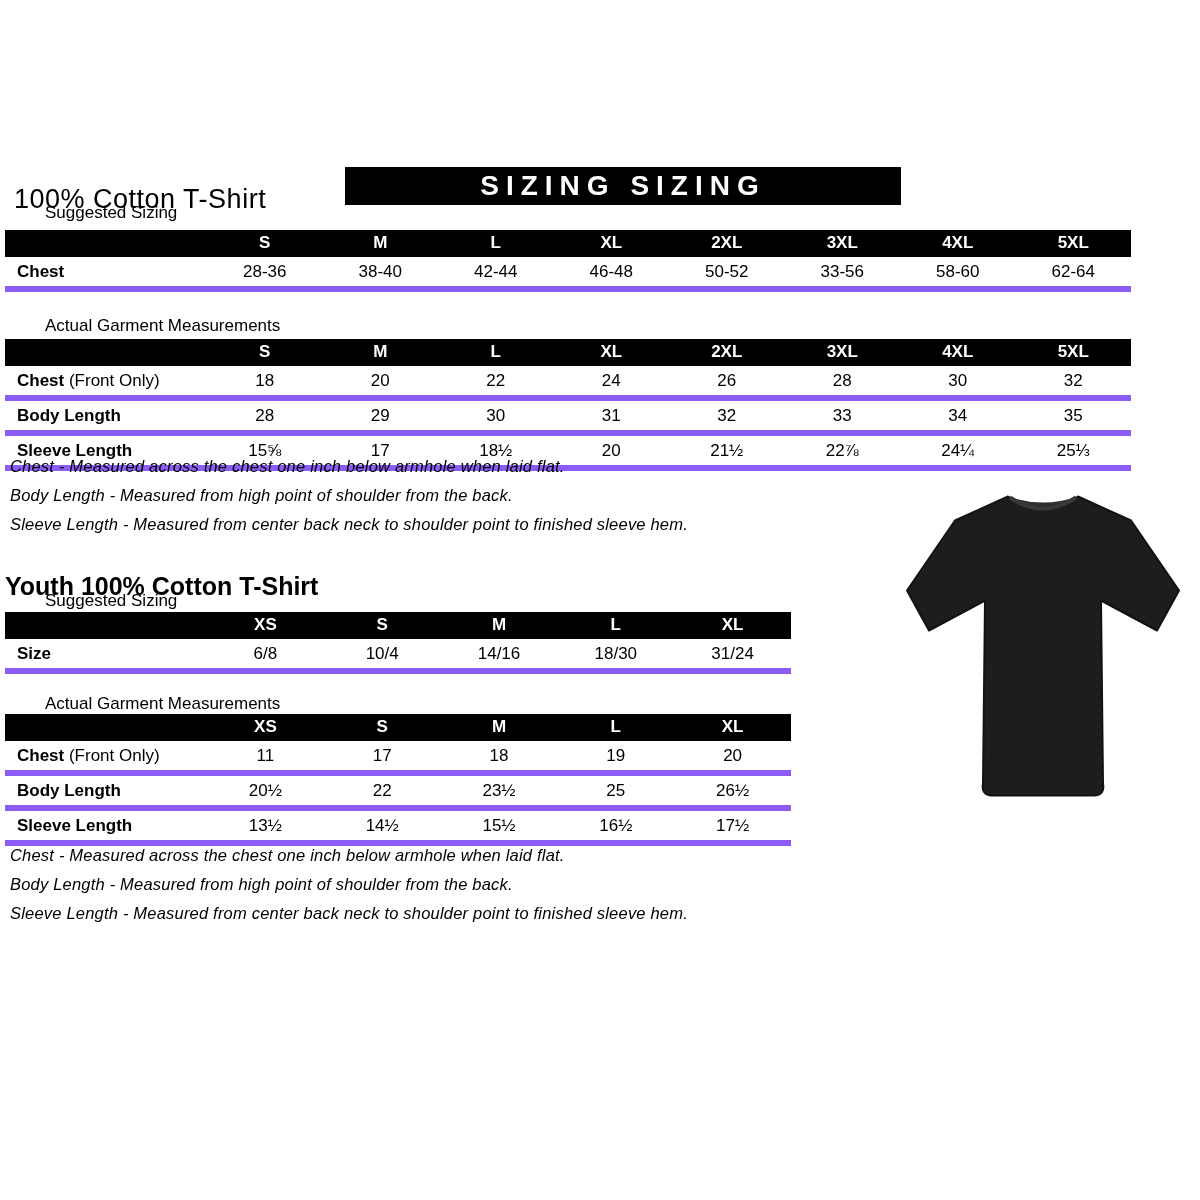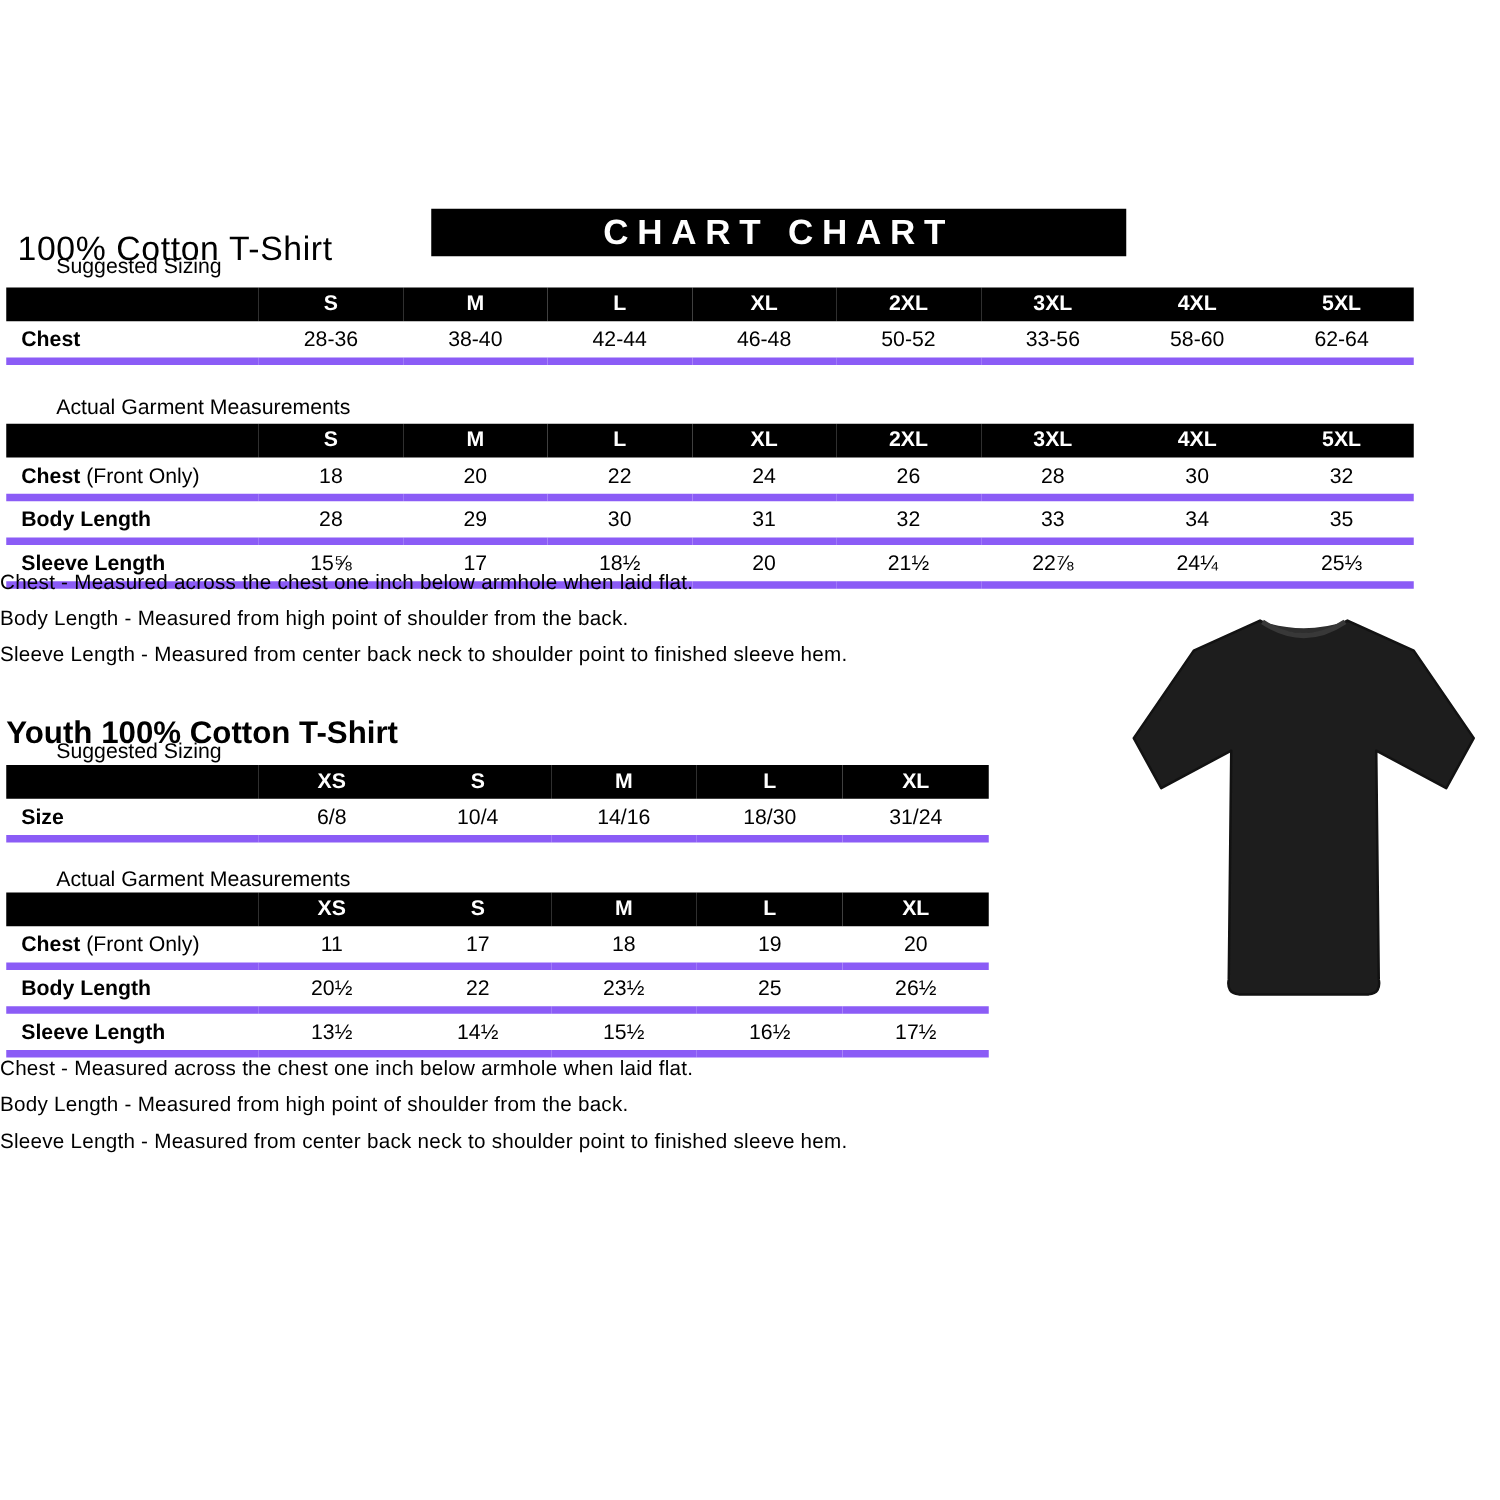--- a/index.html
+++ b/index.html
@@ -76,21 +76,21 @@
     border-bottom: 6px solid #8b5cf6;
     font-size: 17px;
   }
   table.size-table .label-col {
     width: 190px;
     text-align: left;
     padding-left: 12px;
   }
   table.size-table td.label-col b { font-weight: 700; }
 
-  .notes { position: absolute; left: 0; }
+  .notes { position: absolute; left: 10px; font-style: italic; }
   .notes-adult { top: 457px; }
   .notes-youth { top: 846px; }
   .note-line {
     font-size: 16.5px;
     margin: 0 0 10px 0;
     letter-spacing: 0.2px;
   }
   .youth-title {
     position: absolute;
     left: 5px;
@@ -106,21 +106,21 @@
     height: 340px;
   }
 </style>
 </head>
 <body>
 
 <div class="page">
 
   <h1 class="page-title">100% Cotton T-Shirt</h1>
 
-  <div class="banner">CHART CHART</div>
+  <div class="banner">SIZING SIZING</div>
 
   <div class="section-label lbl-adult-suggested">Suggested Sizing</div>
 
   <div class="table-wrap tw-adult-suggested">
       <table class="size-table">
         <thead>
           <tr>
             <th class="label-col"></th>
             <th>S</th>
             <th>M</th>

